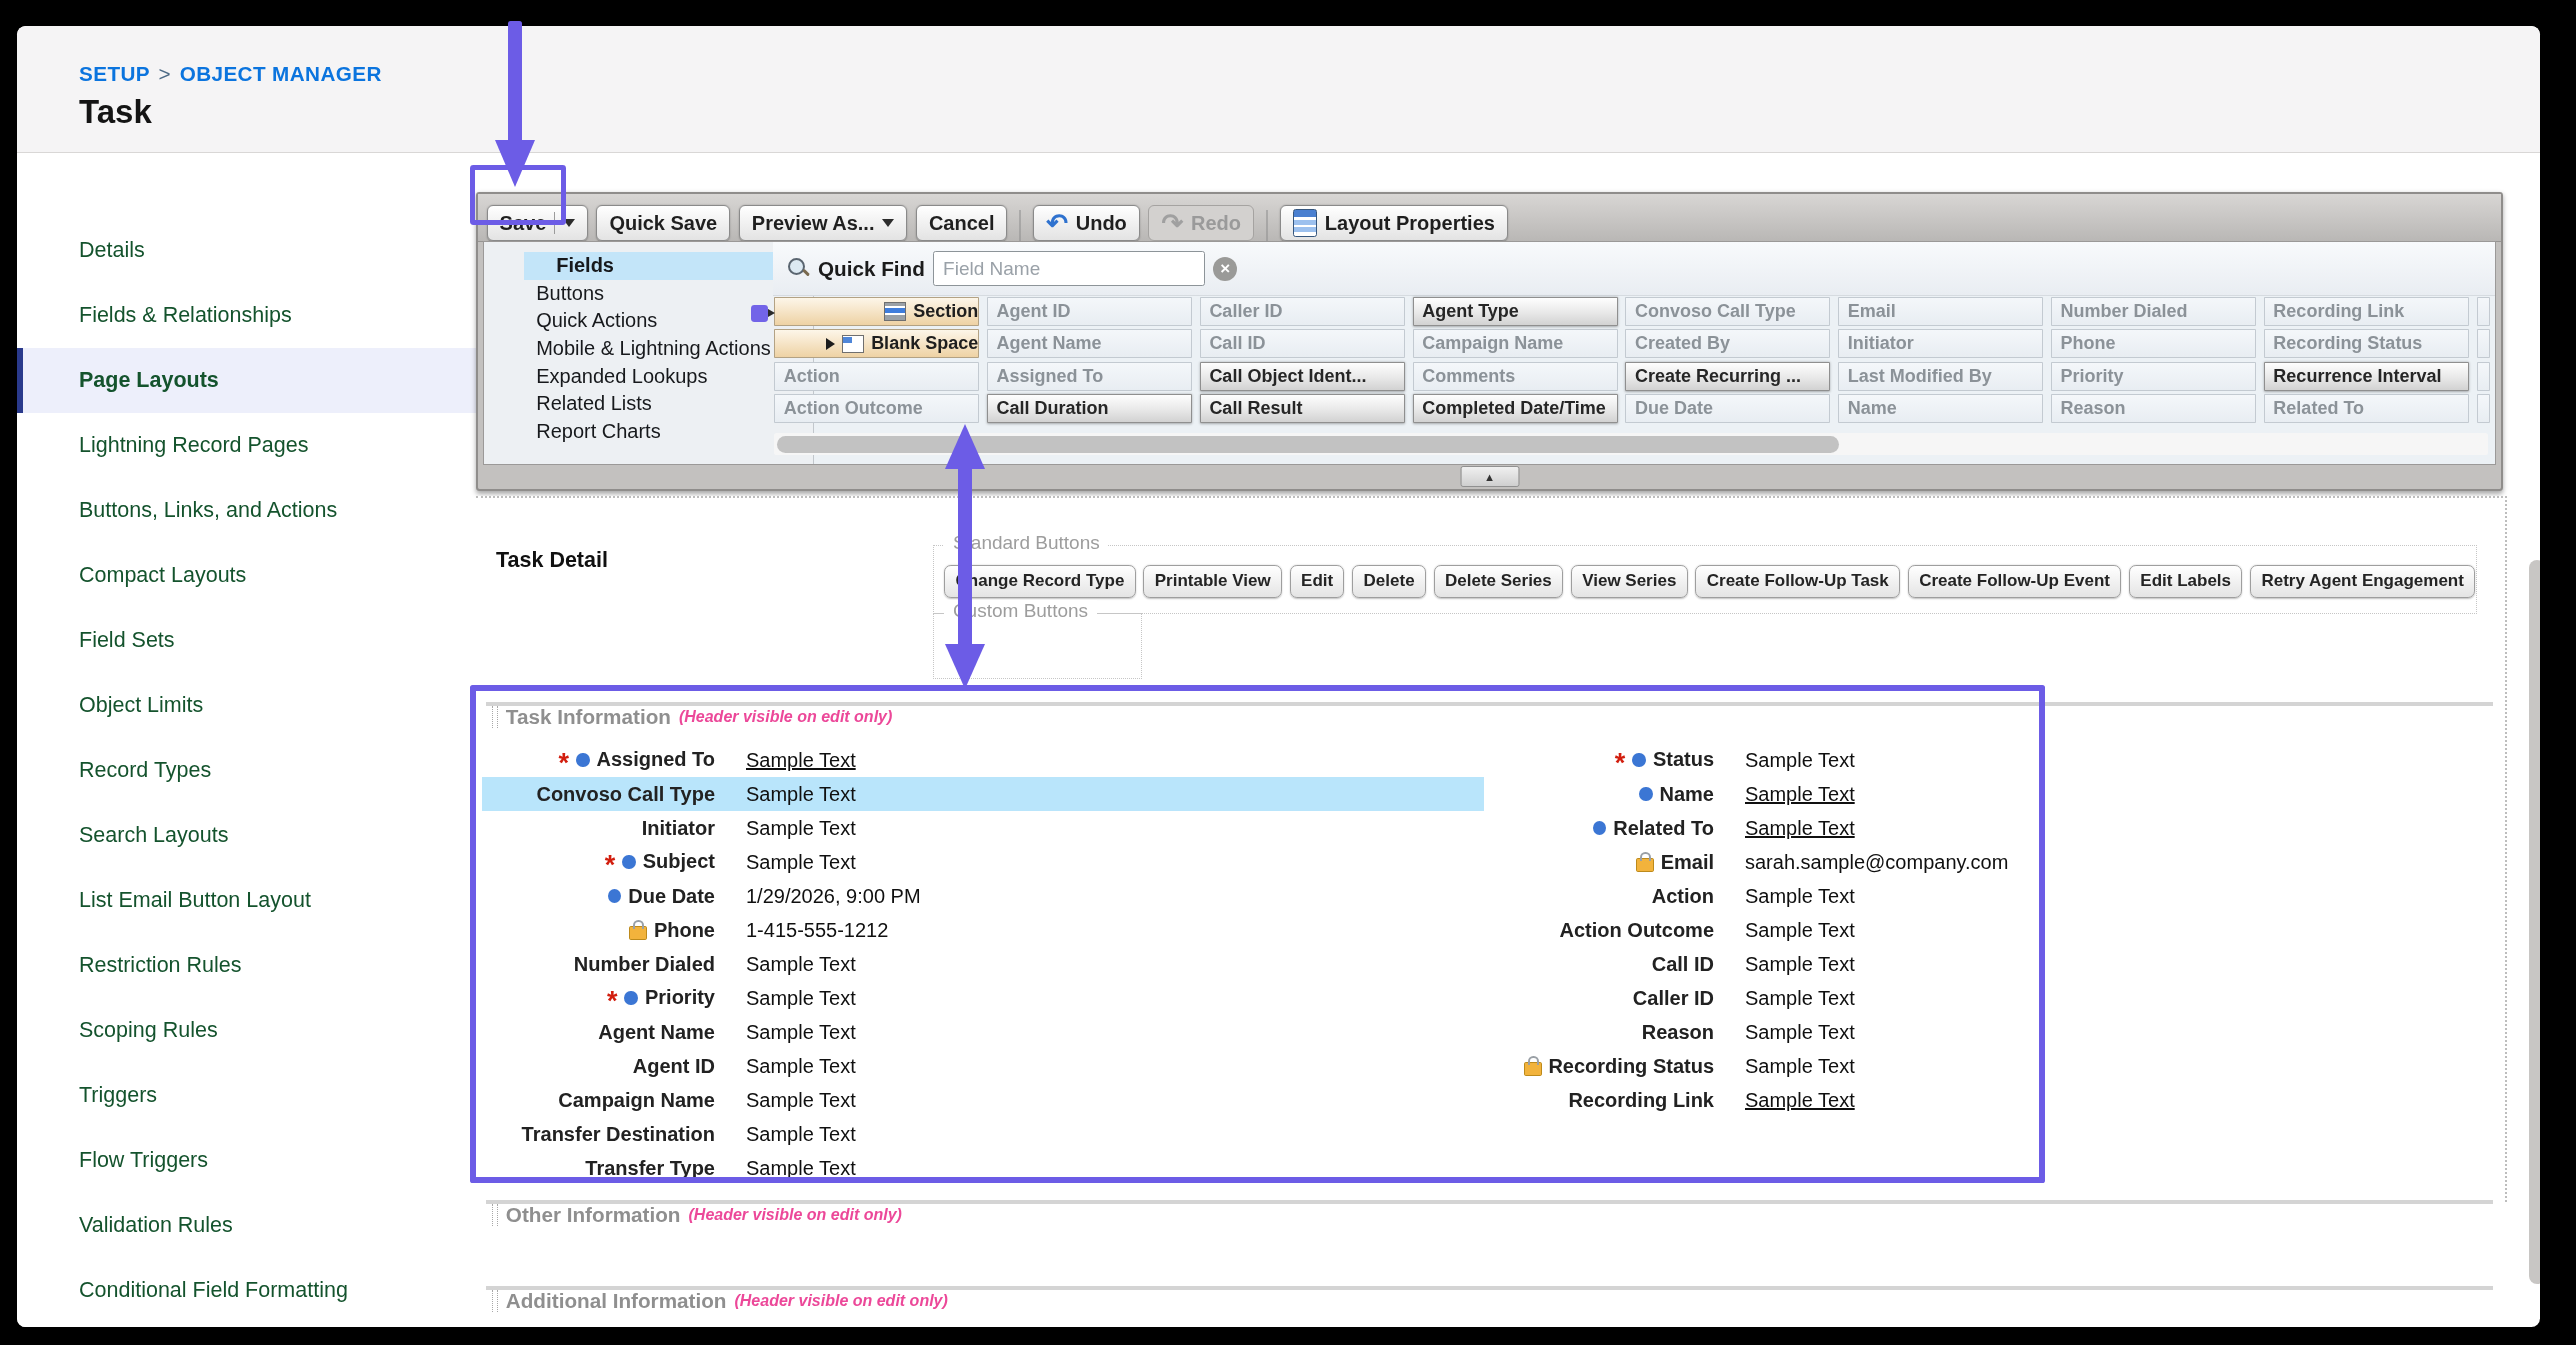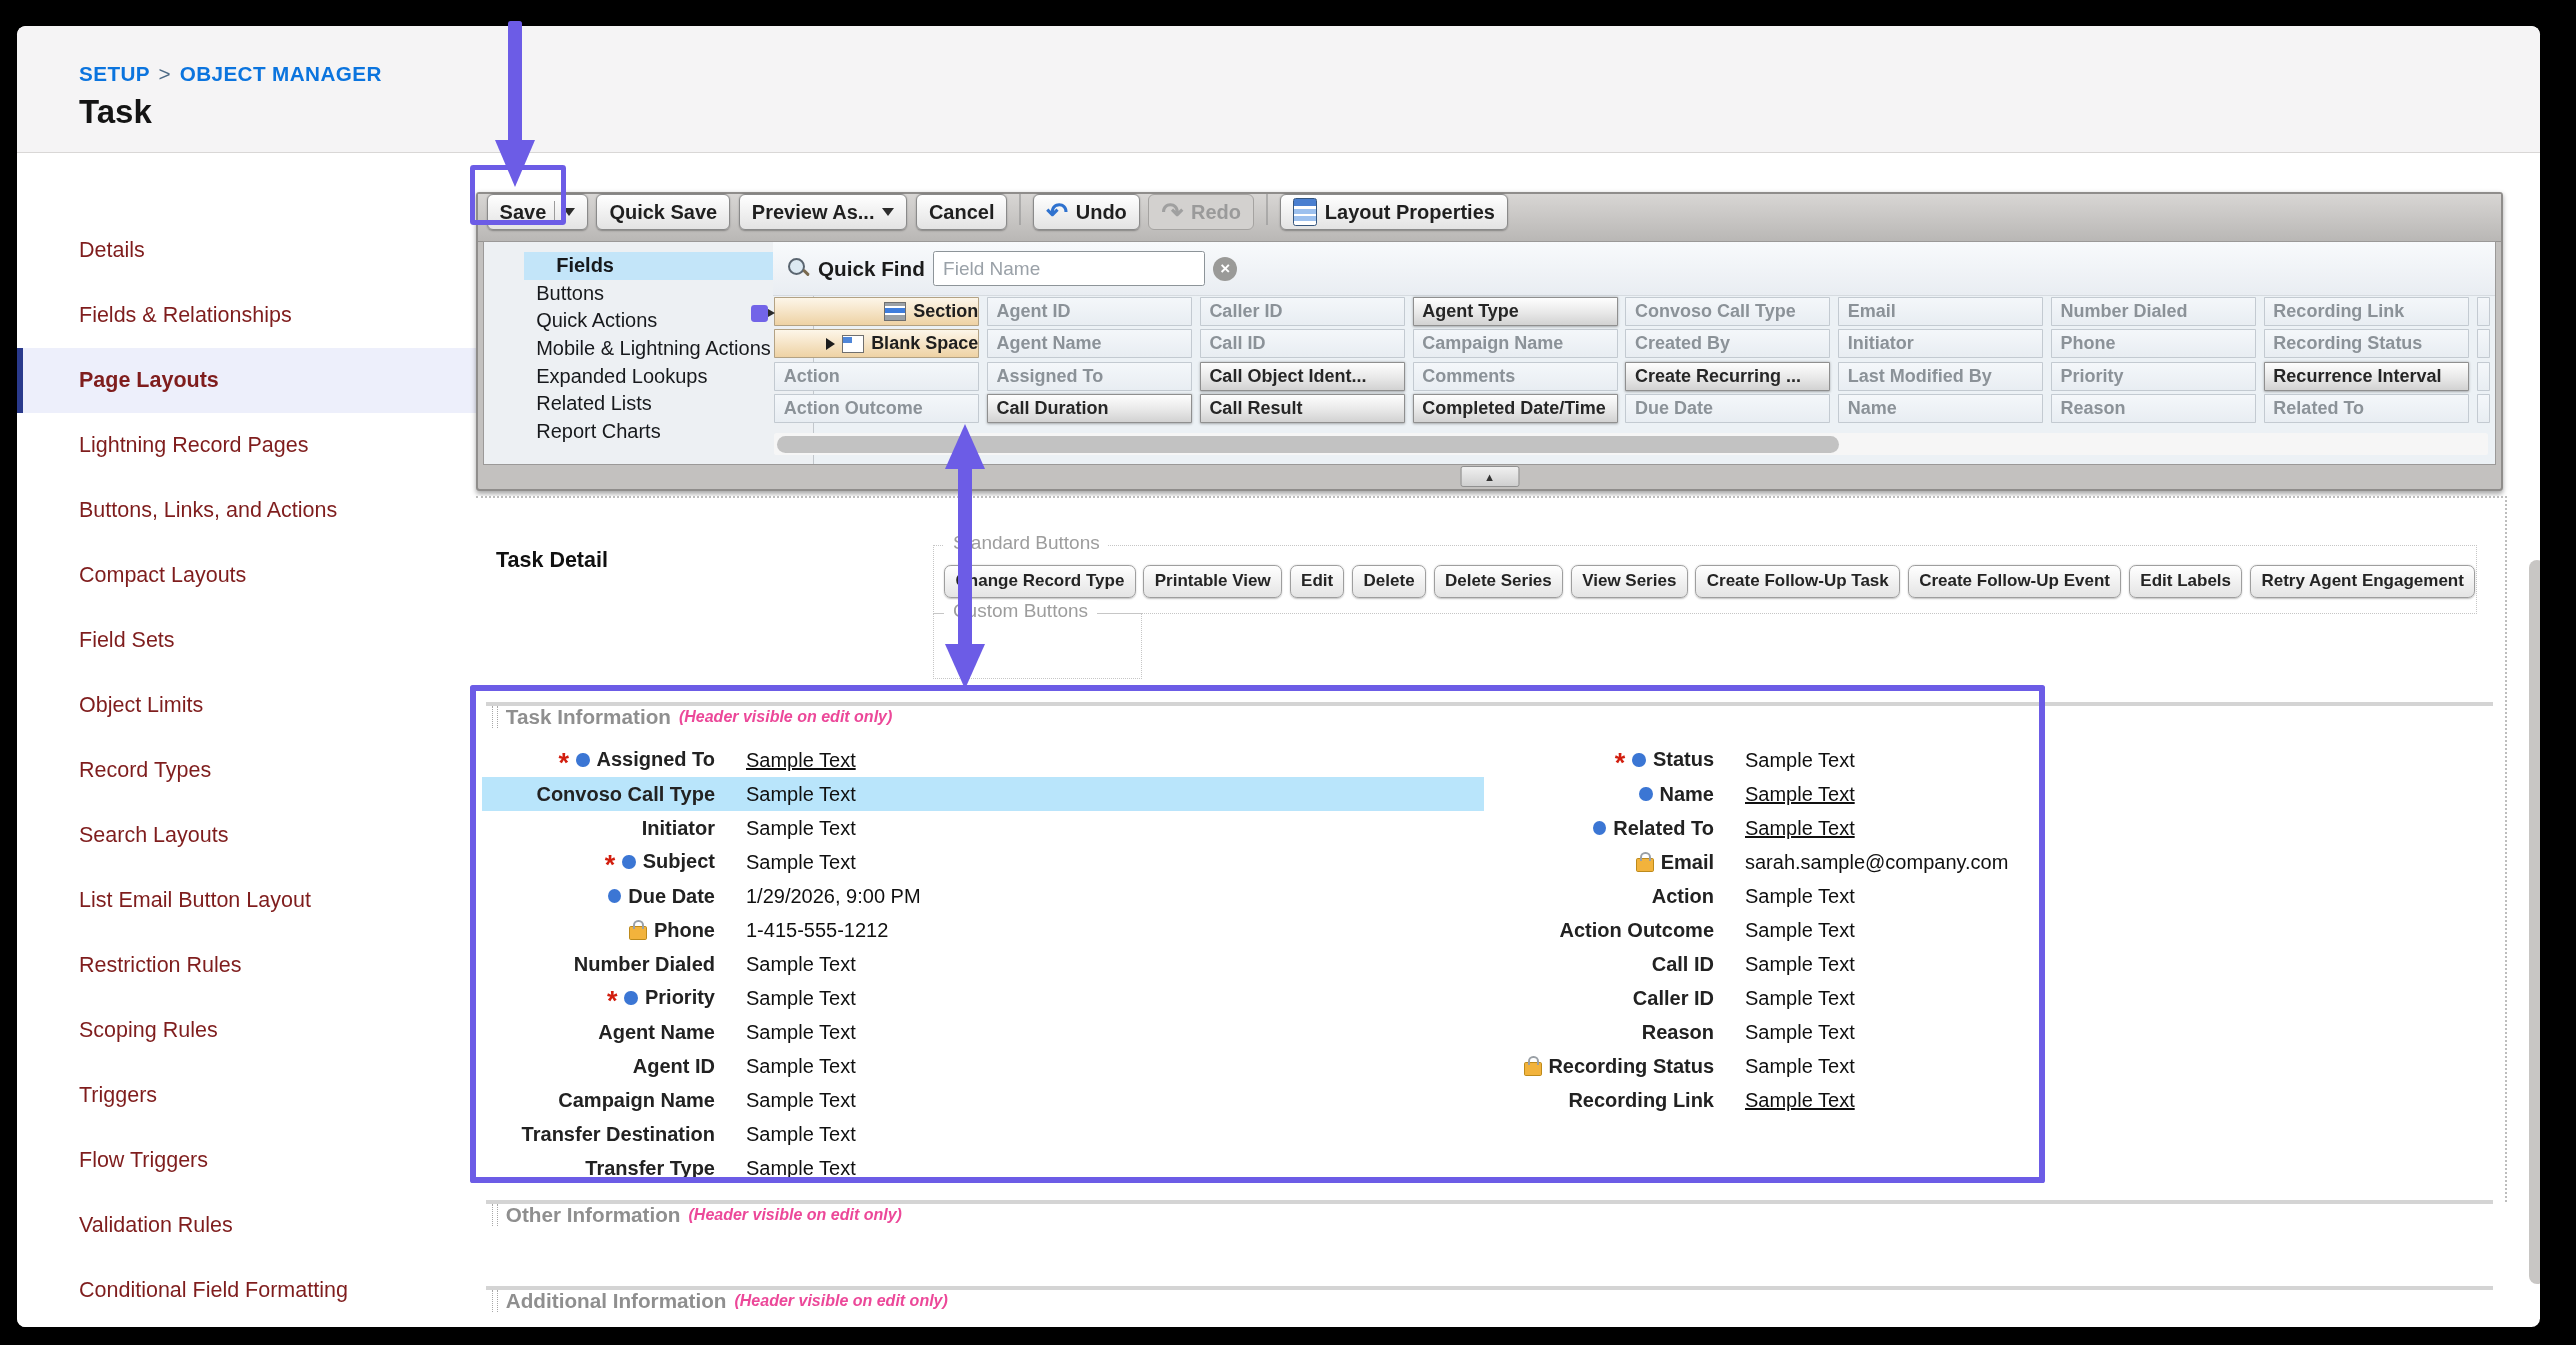--- a/index.html
+++ b/index.html
@@ -8,27 +8,27 @@
 
   
   .setup-header{position:absolute;left:0;top:0;width:2523px;height:126px;background:#f5f4f5;border-bottom:1.7px solid #d9d7d6;}
   .breadcrumb{position:absolute;left:62px;top:36px;font-size:20.7px;font-weight:700;letter-spacing:0.4px;color:#0b74de;}
   .breadcrumb .sep{color:#4d6a86;margin:0 8.6px;font-weight:400;}
   .page-title{position:absolute;left:62px;top:67px;font-size:33px;font-weight:700;color:#141414;}
 
   
   .sidebar{position:absolute;left:0;top:128px;width:459px;bottom:0;background:#fff;}
   .sidebar ul{list-style:none;margin:0;padding:64px 0 0 0;}
-  .sidebar li{position:relative;height:65px;line-height:65px;padding-left:62px;font-size:21.5px;color:#7f1d1d;cursor:pointer;white-space:nowrap;}
+  .sidebar li{position:relative;height:65px;line-height:65px;padding-left:62px;font-size:21.5px;color:#14532d;cursor:pointer;white-space:nowrap;}
   .sidebar li.sel{background:#edeffb;font-weight:700;}
   .sidebar li.sel::before{content:"";position:absolute;left:0;top:0;bottom:0;width:6px;background:#2a3a8c;}
 
   
   .editor-frame{position:absolute;left:459px;top:166px;width:2027px;height:299px;border:2.6px solid #8f8d8b;border-radius:3.4px;background:#c3c1bf;box-shadow:0 2.6px 5.2px rgba(0,0,0,.35);box-sizing:border-box;}
-  .toolbar{position:absolute;left:0;right:0;top:0;height:47px;background:linear-gradient(#d8d6d4,#b9b7b5);display:flex;align-items:flex-start;padding-left:8.6px;gap:8.6px;border-bottom:0.9px solid #969492;}
+  .toolbar{position:absolute;left:0;right:0;top:0;height:47px;background:linear-gradient(#d8d6d4,#b9b7b5);display:flex;align-items:flex-end;padding-left:8.6px;gap:8.6px;border-bottom:0.9px solid #969492;}
   .tbtn{height:34px;display:flex;align-items:center;gap:7.8px;padding:0 12px;background:linear-gradient(#ffffff,#e3e3e3);border:0.9px solid #8a8a8a;border-radius:6px;font-size:20px;font-weight:700;color:#1f1f1f;box-shadow:0 0.9px 1.7px rgba(0,0,0,.3);cursor:pointer;white-space:nowrap;}
   .tbtn .caret{width:0;height:0;border-left:6.9px solid transparent;border-right:6.9px solid transparent;border-top:8.6px solid #2c2c2c;}
   .tbtn .splitline{width:0.9px;height:22.4px;background:#9b9b9b;}
   .tbtn.disabled{background:#d3d1cf;color:#9a9a9a;border-color:#a5a3a1;box-shadow:none;}
   .tsep{width:1.7px;height:31px;background:#8f8f8f;opacity:.55;margin:0 3.4px;}
   .undo-glyph{font-size:26px;font-weight:700;color:#2f72cf;line-height:1;}
   .redo-glyph{font-size:26px;font-weight:700;color:#a0a0a0;line-height:1;}
   .lp-icon{width:22.4px;height:26px;border:1.7px solid #35567e;border-radius:2.6px;background:linear-gradient(#4a7fd0 0 6.9px,#ffffff 6.9px 10.3px,#9cc0ee 10.3px 14.6px,#ffffff 14.6px 17px,#9cc0ee 17px 22.4px,#ffffff 22.4px 26px);}
 
   

